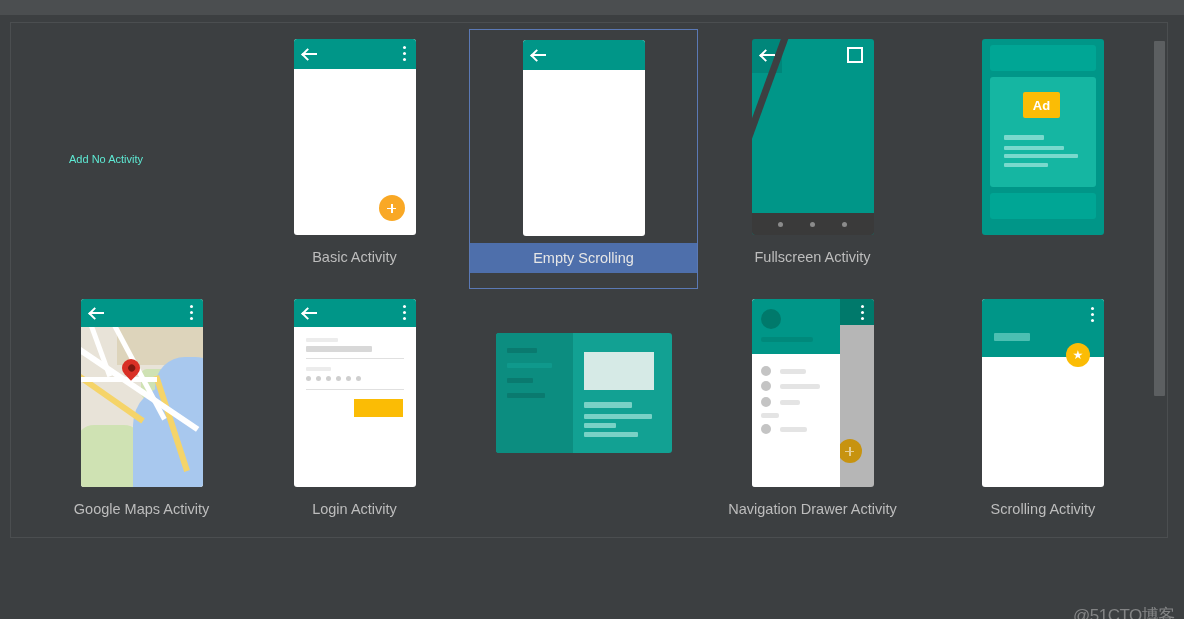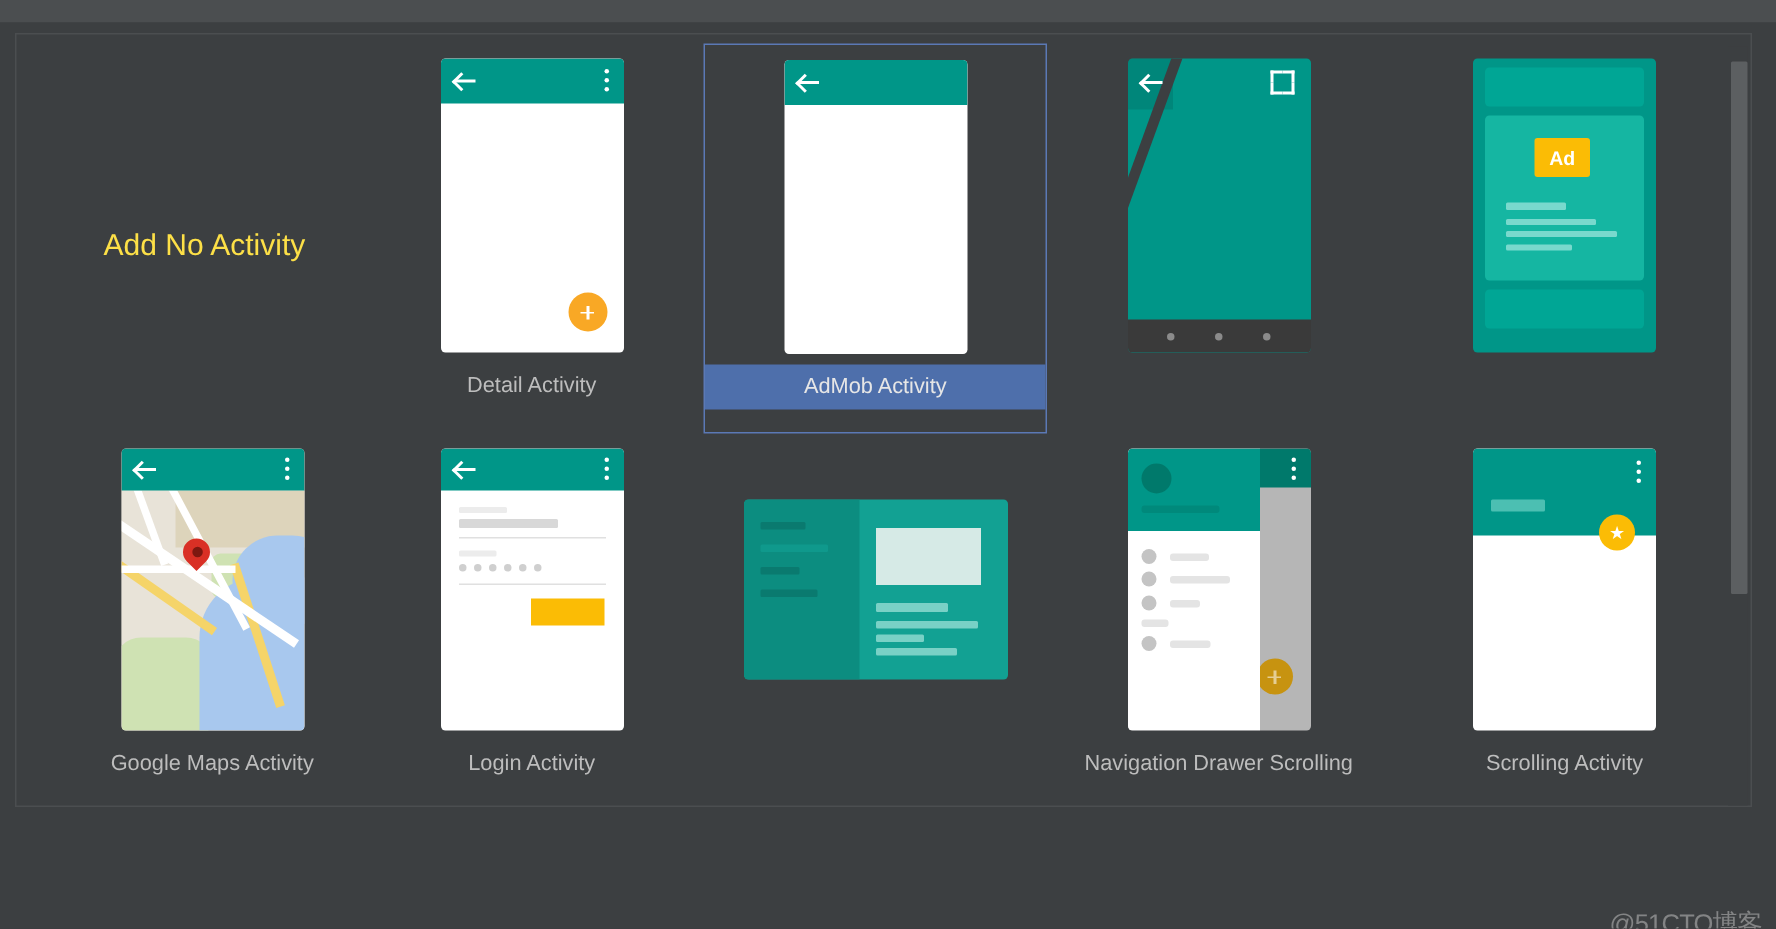--- a/index.html
+++ b/index.html
@@ -363,22 +363,22 @@
     left: 1073px;
     top: 589px;
     font-size: 17px;
     color: rgba(190,190,190,0.55);
     letter-spacing: -0.5px;
     white-space: nowrap;
     font-family: "Liberation Sans", sans-serif;
   }
   .addno {
     position: absolute;
-    font-size: 20px;
-    color: #fde047;
+    font-size: 11px;
+    color: #5eead4;
     white-space: nowrap;
   }
 </style>
 </head>
 <body>
 
 <div class="titlebar"></div>
 
 <div class="dialog-body">
 
@@ -397,31 +397,31 @@
             <span class="ic-kebab" style="right:10px; top:7px;">
                 <i></i>
                 <i></i>
                 <i></i>
               </span>
             <div class="fab" style="right:11px; bottom:14px; width:26px; height:26px;">
               <span class="fab-plus"></span>
             </div>
           </div>
         </div>
-        <div class="cell-label" style="top:213px;">Detail Activity</div>
+        <div class="cell-label" style="top:213px;">Basic Activity</div>
       </div>
 
       <div class="cell selected" style="left:458px; top:6px; width:229px; height:260px;">
         <div class="thumb-wrap" style="top:8px; height:200px;">
           <div class="phone" style="width:122px; height:196px;">
             <div class="appbar" style="height:30px;"></div>
             <span class="ic-back" style="left:9px; top:8px;"></span>
           </div>
         </div>
-        <div class="cell-label" style="top:213px;">AdMob Activity</div>
+        <div class="cell-label" style="top:213px;">Empty Scrolling</div>
       </div>
 
       <div class="cell" style="left:687px; top:6px; width:229px; height:260px;">
         <div class="thumb-wrap" style="top:8px; height:200px;">
           <div class="fs-phone" style="width:122px; height:196px;">
             <div class="fs-topshade"></div>
             <div class="fs-diag"></div>
             <div class="fs-navbar">
               <i style="left:26px;"></i>
                 <i style="left:58px;"></i>
@@ -429,20 +429,21 @@
             </div>
             <span class="ic-back" style="left:9px; top:9px;"></span>
             <span class="ic-expand" style="right:11px; top:8px;">
               <b></b>
                 <b></b>
                 <b></b>
                 <b></b>
             </span>
           </div>
         </div>
+        <div class="cell-label" style="top:213px;">Fullscreen Activity</div>
       </div>
 
       <div class="cell" style="left:916px; top:6px; width:232px; height:260px;">
         <div class="thumb-wrap" style="top:8px; height:200px;">
           <div class="admob-phone" style="width:122px; height:196px;">
             <div class="admob-card" style="top:6px; width:106px; height:26px; background:#00a695;"></div>
             <div class="admob-card" style="top:38px; width:106px; height:110px;"></div>
             <div class="ad-badge" style="left:41px; top:53px; width:37px; height:26px;">Ad</div>
             <div class="lite-line" style="left:22px; top:96px; width:40px; height:5px;"></div>
             <div class="lite-line" style="left:22px; top:107px; width:60px; height:4px;"></div>
@@ -548,21 +549,21 @@
               <div class="nd-row-dot" style="left:9px; top:82px;"></div>
               <div class="nd-row-line" style="left:28px; top:85px; width:40px;"></div>
               <div class="nd-row-dot" style="left:9px; top:98px;"></div>
               <div class="nd-row-line" style="left:28px; top:101px; width:20px;"></div>
               <div class="nd-row-line" style="left:9px; top:114px; width:18px;"></div>
               <div class="nd-row-dot" style="left:9px; top:125px;"></div>
               <div class="nd-row-line" style="left:28px; top:128px; width:27px;"></div>
             </div>
           </div>
         </div>
-        <div class="cell-label" style="top:205px;">Navigation Drawer Scrolling</div>
+        <div class="cell-label" style="top:205px;">Navigation Drawer Activity</div>
       </div>
 
       <div class="cell" style="left:916px; top:266px; width:232px; height:250px;">
         <div class="thumb-wrap" style="top:8px; height:192px;">
           <div class="sc-phone" style="width:122px; height:188px;">
             <div class="sc-appbar" style="height:58px;"></div>
             <span class="ic-kebab" style="right:10px; top:8px;">
                 <i></i>
                 <i></i>
                 <i></i>

